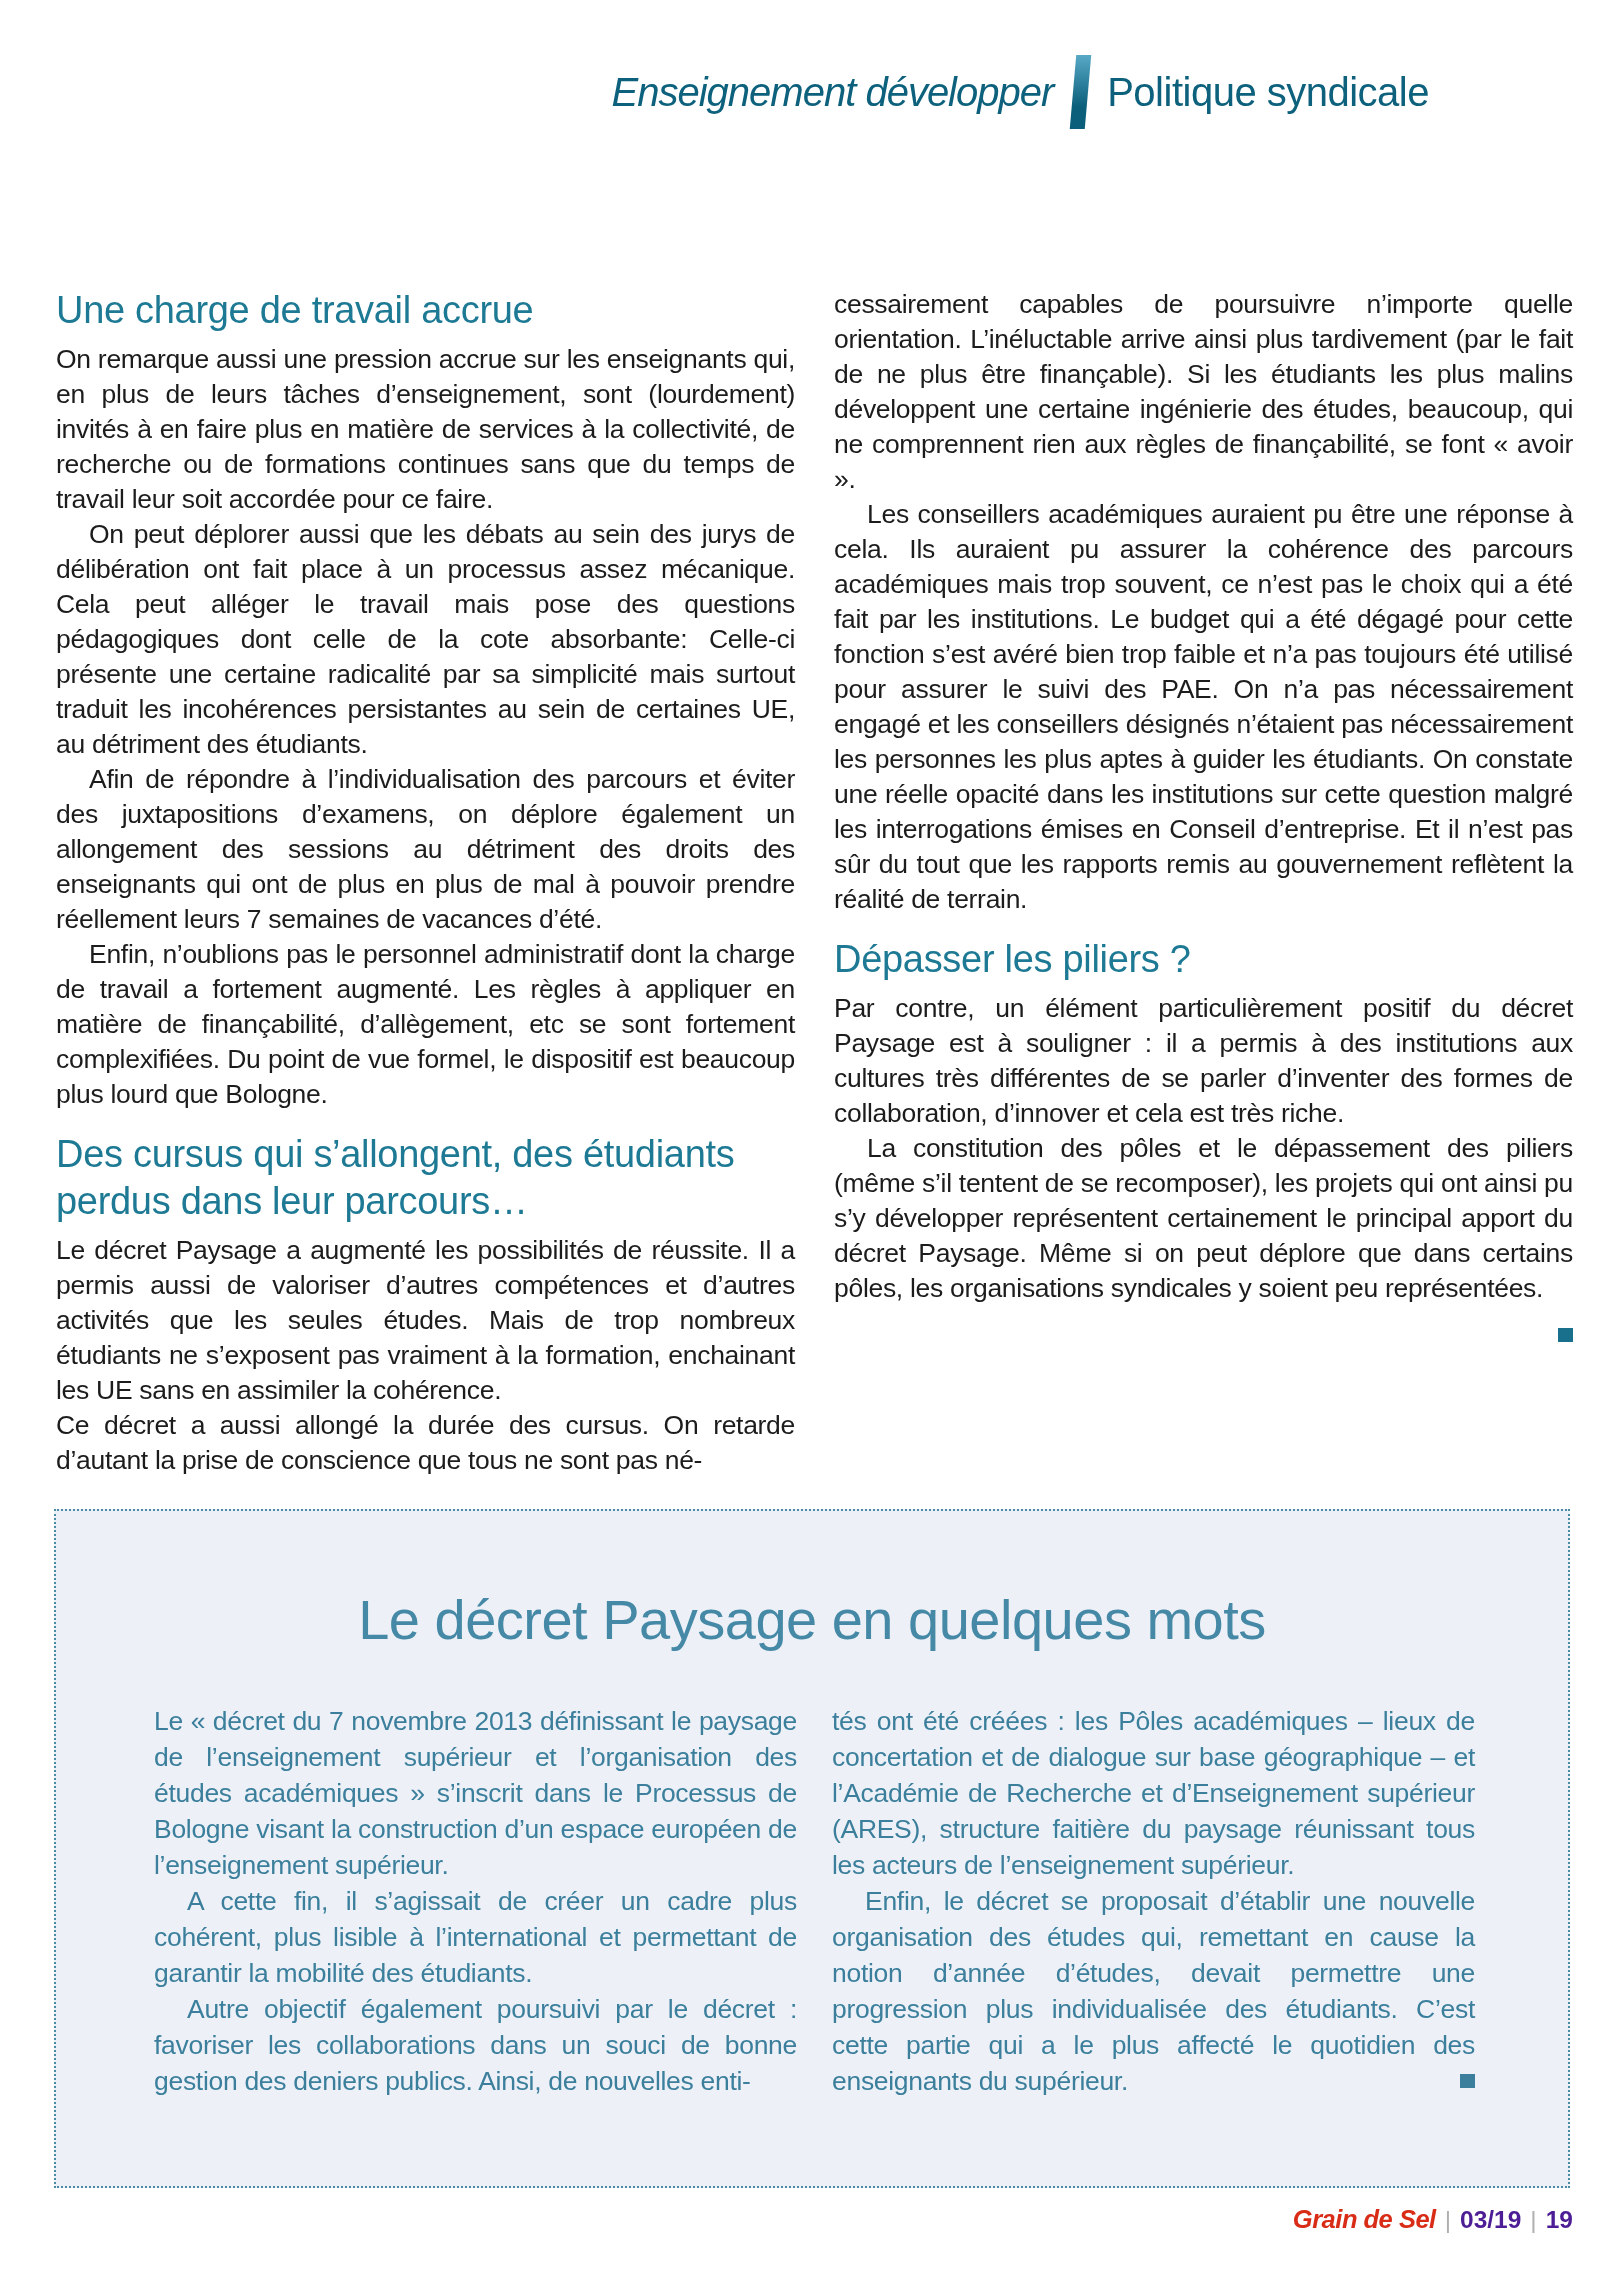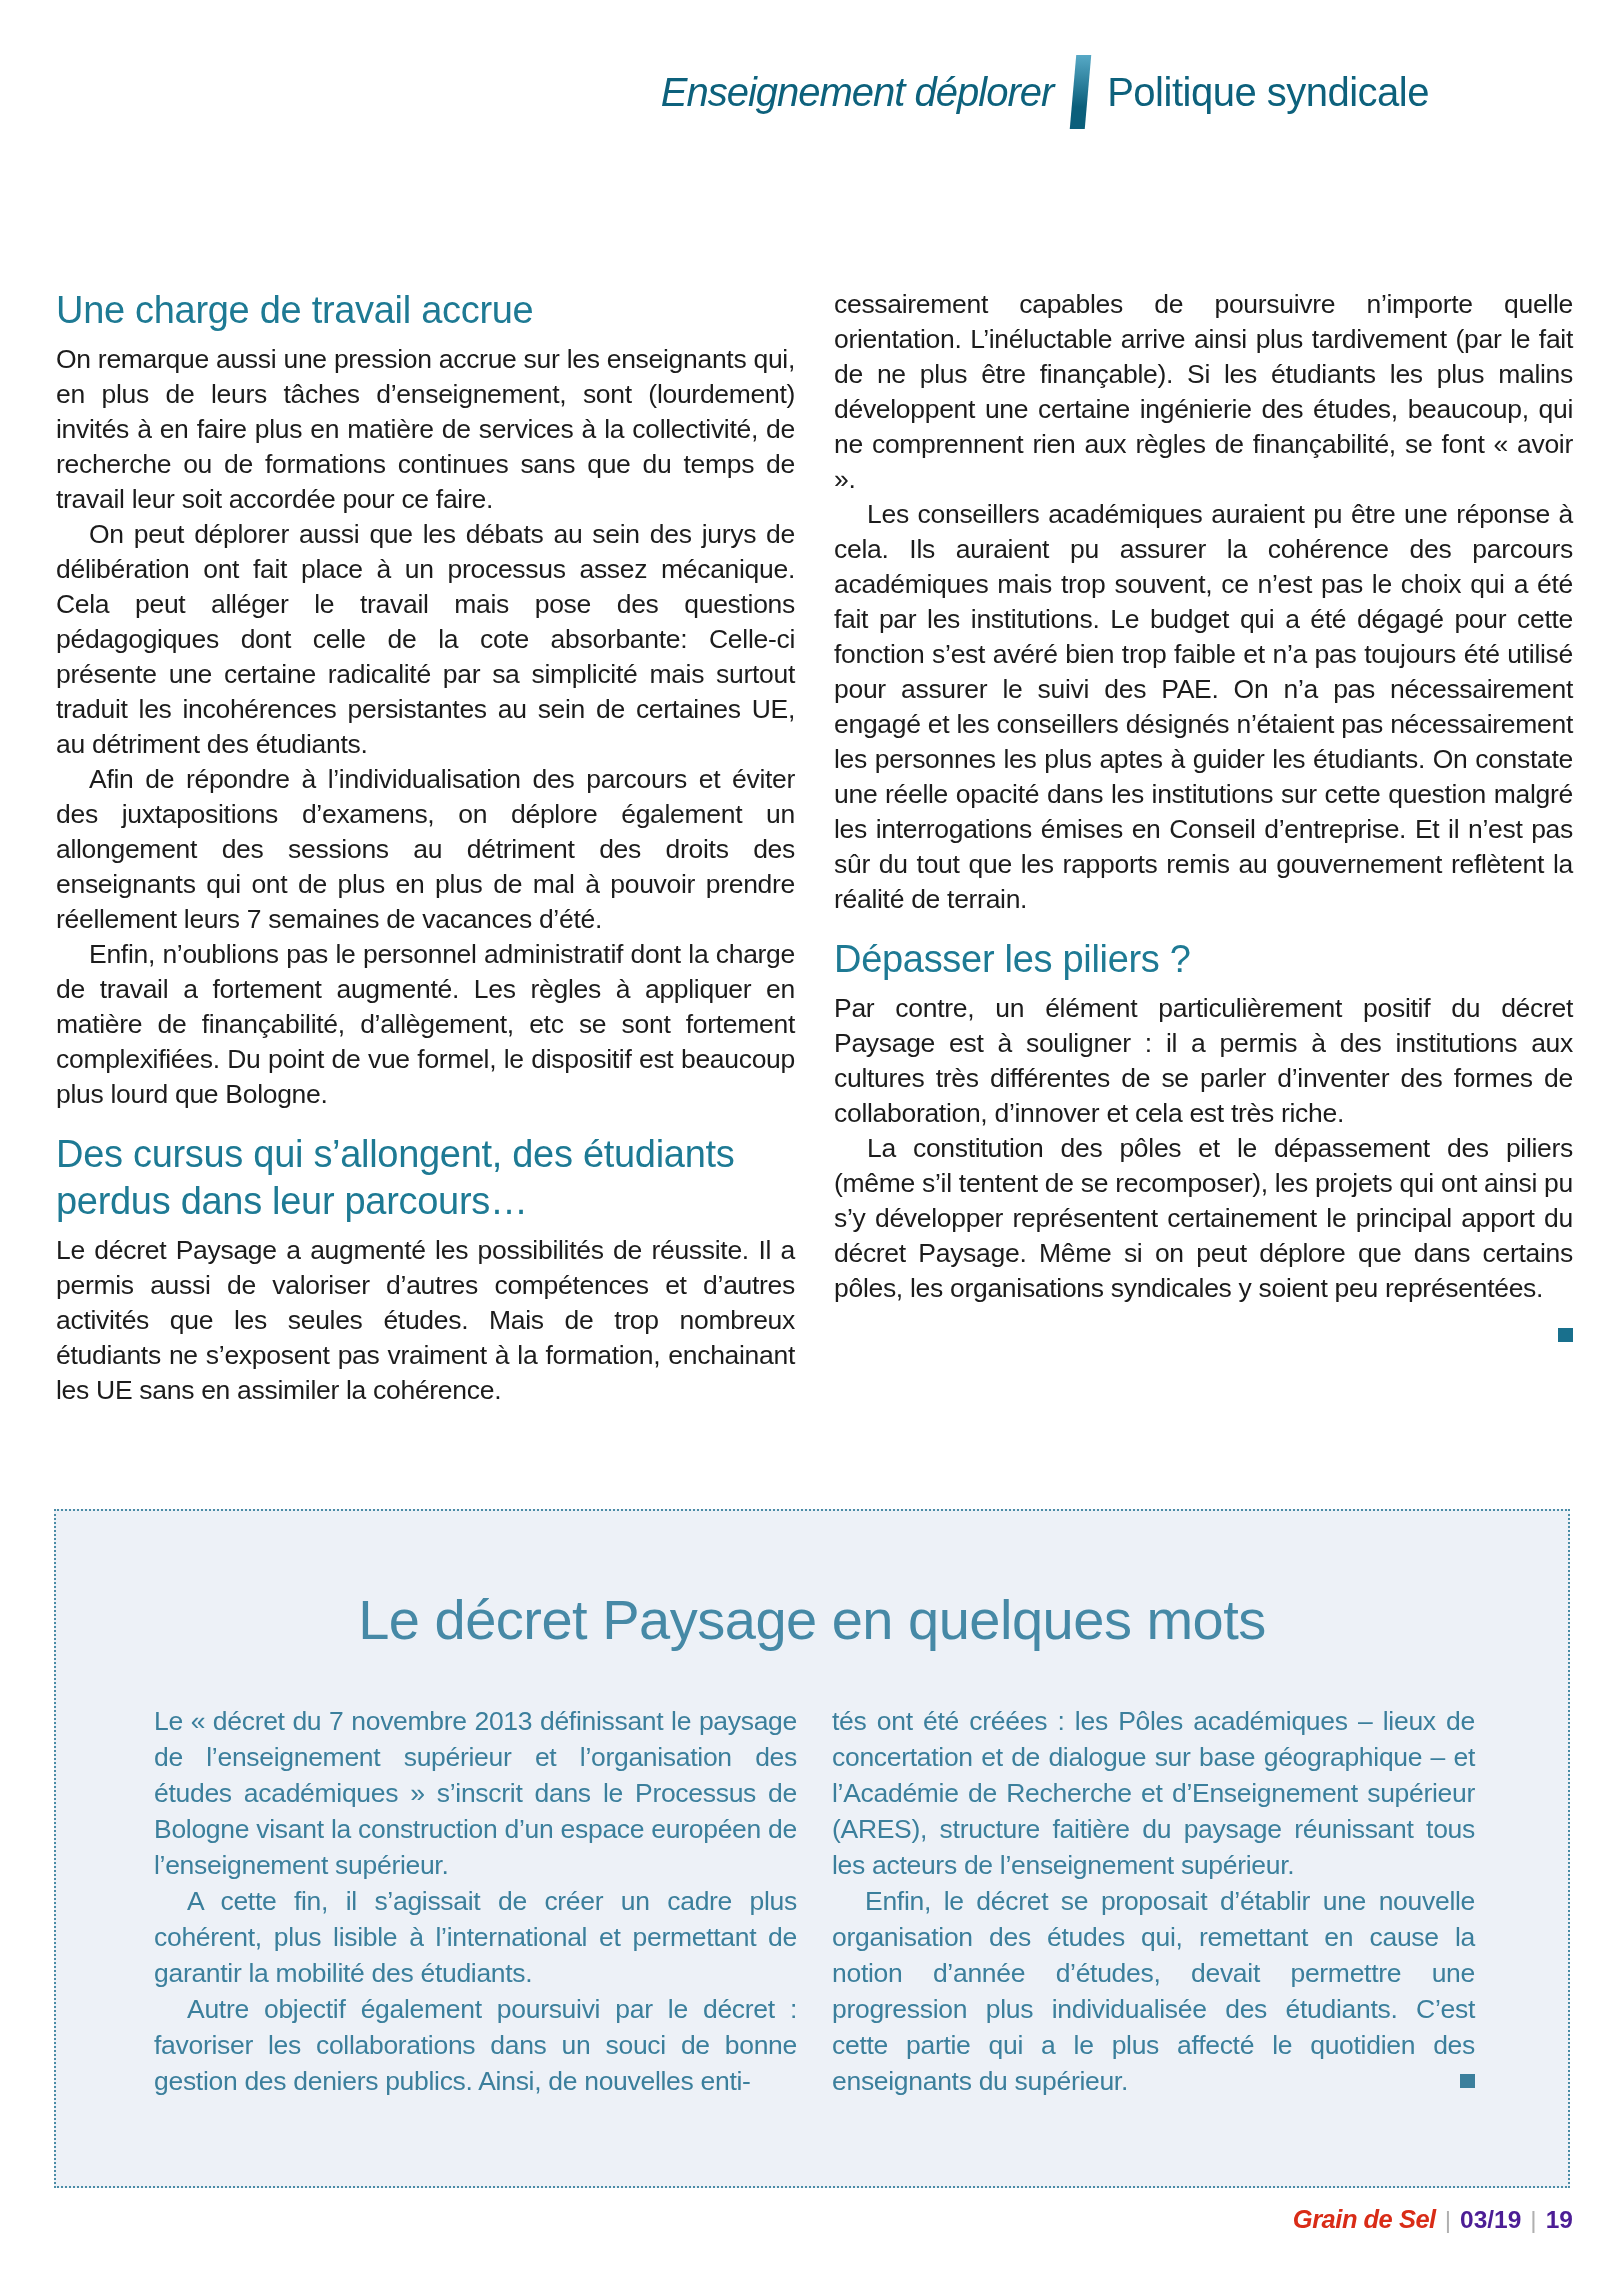--- a/index.html
+++ b/index.html
@@ -128,35 +128,36 @@
   }
   .footer .pipe { color: #b0b0b0; font-weight: normal; }
   .footer .issue, .footer .pagenum { color: #4c1d95; font-weight: bold; }
 </style>
 </head>
 <body>
 
 <div class="page">
 
   <div class="header">
-    <span class="section-title">Enseignement déplorer</span>
+    <span class="section-title">Enseignement développer</span>
     <span class="divider-bar"></span>
     <span class="category-title">Politique syndicale</span>
   </div>
 
   <div class="article">
 
     <div class="col">
       <h2 class="article-heading">Une charge de travail accrue</h2>
       <p>On remarque aussi une pression accrue sur les enseignants qui, en plus de leurs tâches d’enseignement, sont (lourdement) invités à en faire plus en matière de services à la collectivité, de recherche ou de formations continues sans que du temps de travail leur soit accordée pour ce faire.</p>
       <p class="indent">On peut déplorer aussi que les débats au sein des jurys de délibération ont fait place à un processus assez mécanique. Cela peut alléger le travail mais pose des questions pédagogiques dont celle de la cote absorbante: Celle-ci présente une certaine radicalité par sa simplicité mais surtout traduit les incohérences persistantes au sein de certaines UE, au détriment des étudiants.</p>
       <p class="indent">Afin de répondre à l’individualisation des parcours et éviter des juxtapositions d’examens, on déplore également un allongement des sessions au détriment des droits des enseignants qui ont de plus en plus de mal à pouvoir prendre réellement leurs 7 semaines de vacances d’été.</p>
       <p class="indent">Enfin, n’oublions pas le personnel administratif dont la charge de travail a fortement augmenté. Les règles à appliquer en matière de finançabilité, d’allègement, etc se sont fortement complexifiées. Du point de vue formel, le dispositif est beaucoup plus lourd que Bologne.</p>
       <h2 class="article-heading spaced">Des cursus qui s’allongent, des étudiants perdus dans leur parcours…</h2>
       <p>Le décret Paysage a augmenté les possibilités de réussite. Il a permis aussi de valoriser d’autres compétences et d’autres activités que les seules études. Mais de trop nombreux étudiants ne s’exposent pas vraiment à la formation, enchainant les UE sans en assimiler la cohérence.</p>
+      <p>Ce décret a aussi allongé la durée des cursus. On retarde d’autant la prise de conscience que tous ne sont pas né-</p>
     </div>
 
     <div class="col">
       <p>cessairement capables de poursuivre n’importe quelle orientation. L’inéluctable arrive ainsi plus tardivement (par le fait de ne plus être finançable). Si les étudiants les plus malins développent une certaine ingénierie des études, beaucoup, qui ne comprennent rien aux règles de finançabilité, se font « avoir ».</p>
       <p class="indent">Les conseillers académiques auraient pu être une réponse à cela. Ils auraient pu assurer la cohérence des parcours académiques mais trop souvent, ce n’est pas le choix qui a été fait par les institutions. Le budget qui a été dégagé pour cette fonction s’est avéré bien trop faible et n’a pas toujours été utilisé pour assurer le suivi des PAE. On n’a pas nécessairement engagé et les conseillers désignés n’étaient pas nécessairement les personnes les plus aptes à guider les étudiants. On constate une réelle opacité dans les institutions sur cette question malgré les interrogations émises en Conseil d’entreprise. Et il n’est pas sûr du tout que les rapports remis au gouvernement reflètent la réalité de terrain.</p>
       <h2 class="article-heading spaced">Dépasser les piliers ?</h2>
       <p>Par contre, un élément particulièrement positif du décret Paysage est à souligner : il a permis à des institutions aux cultures très différentes de se parler d’inventer des formes de collaboration, d’innover et cela est très riche.</p>
       <p class="indent">La constitution des pôles et le dépassement des piliers (même s’il tentent de se recomposer), les projets qui ont ainsi pu s’y développer représentent certainement le principal apport du décret Paysage. Même si on peut déplore que dans certains pôles, les organisations syndicales y soient peu représentées.</p>
       <div class="endmark-row">
         <span class="endmark"></span>

